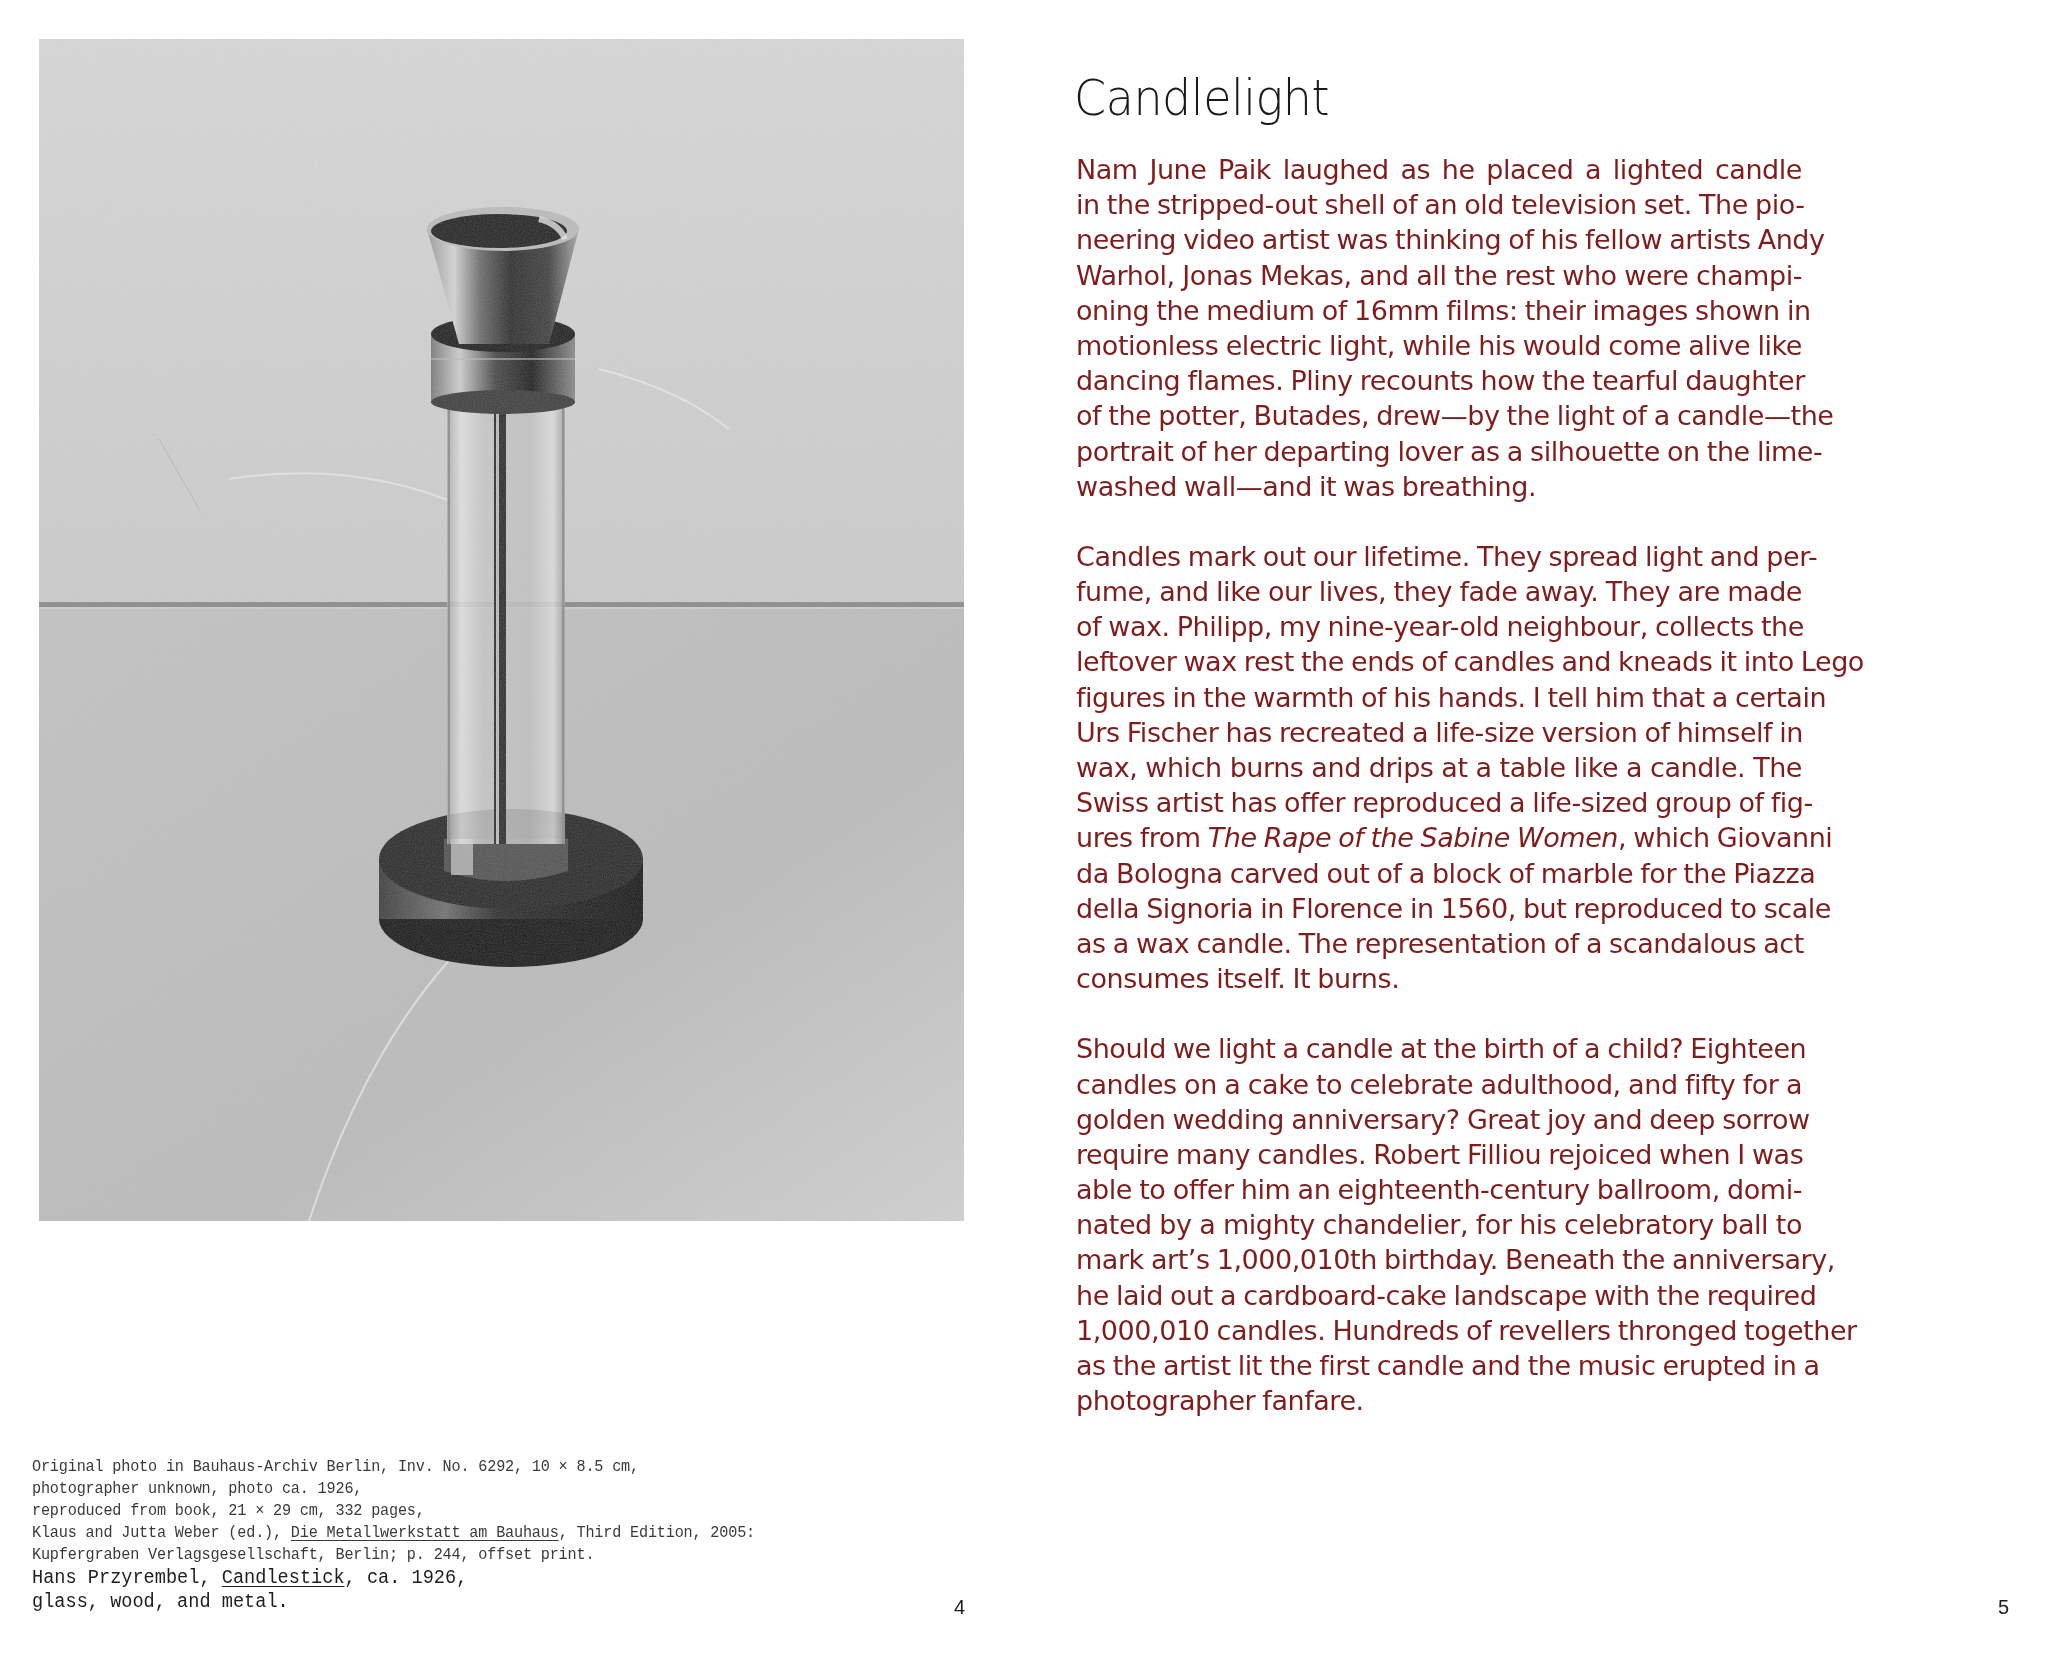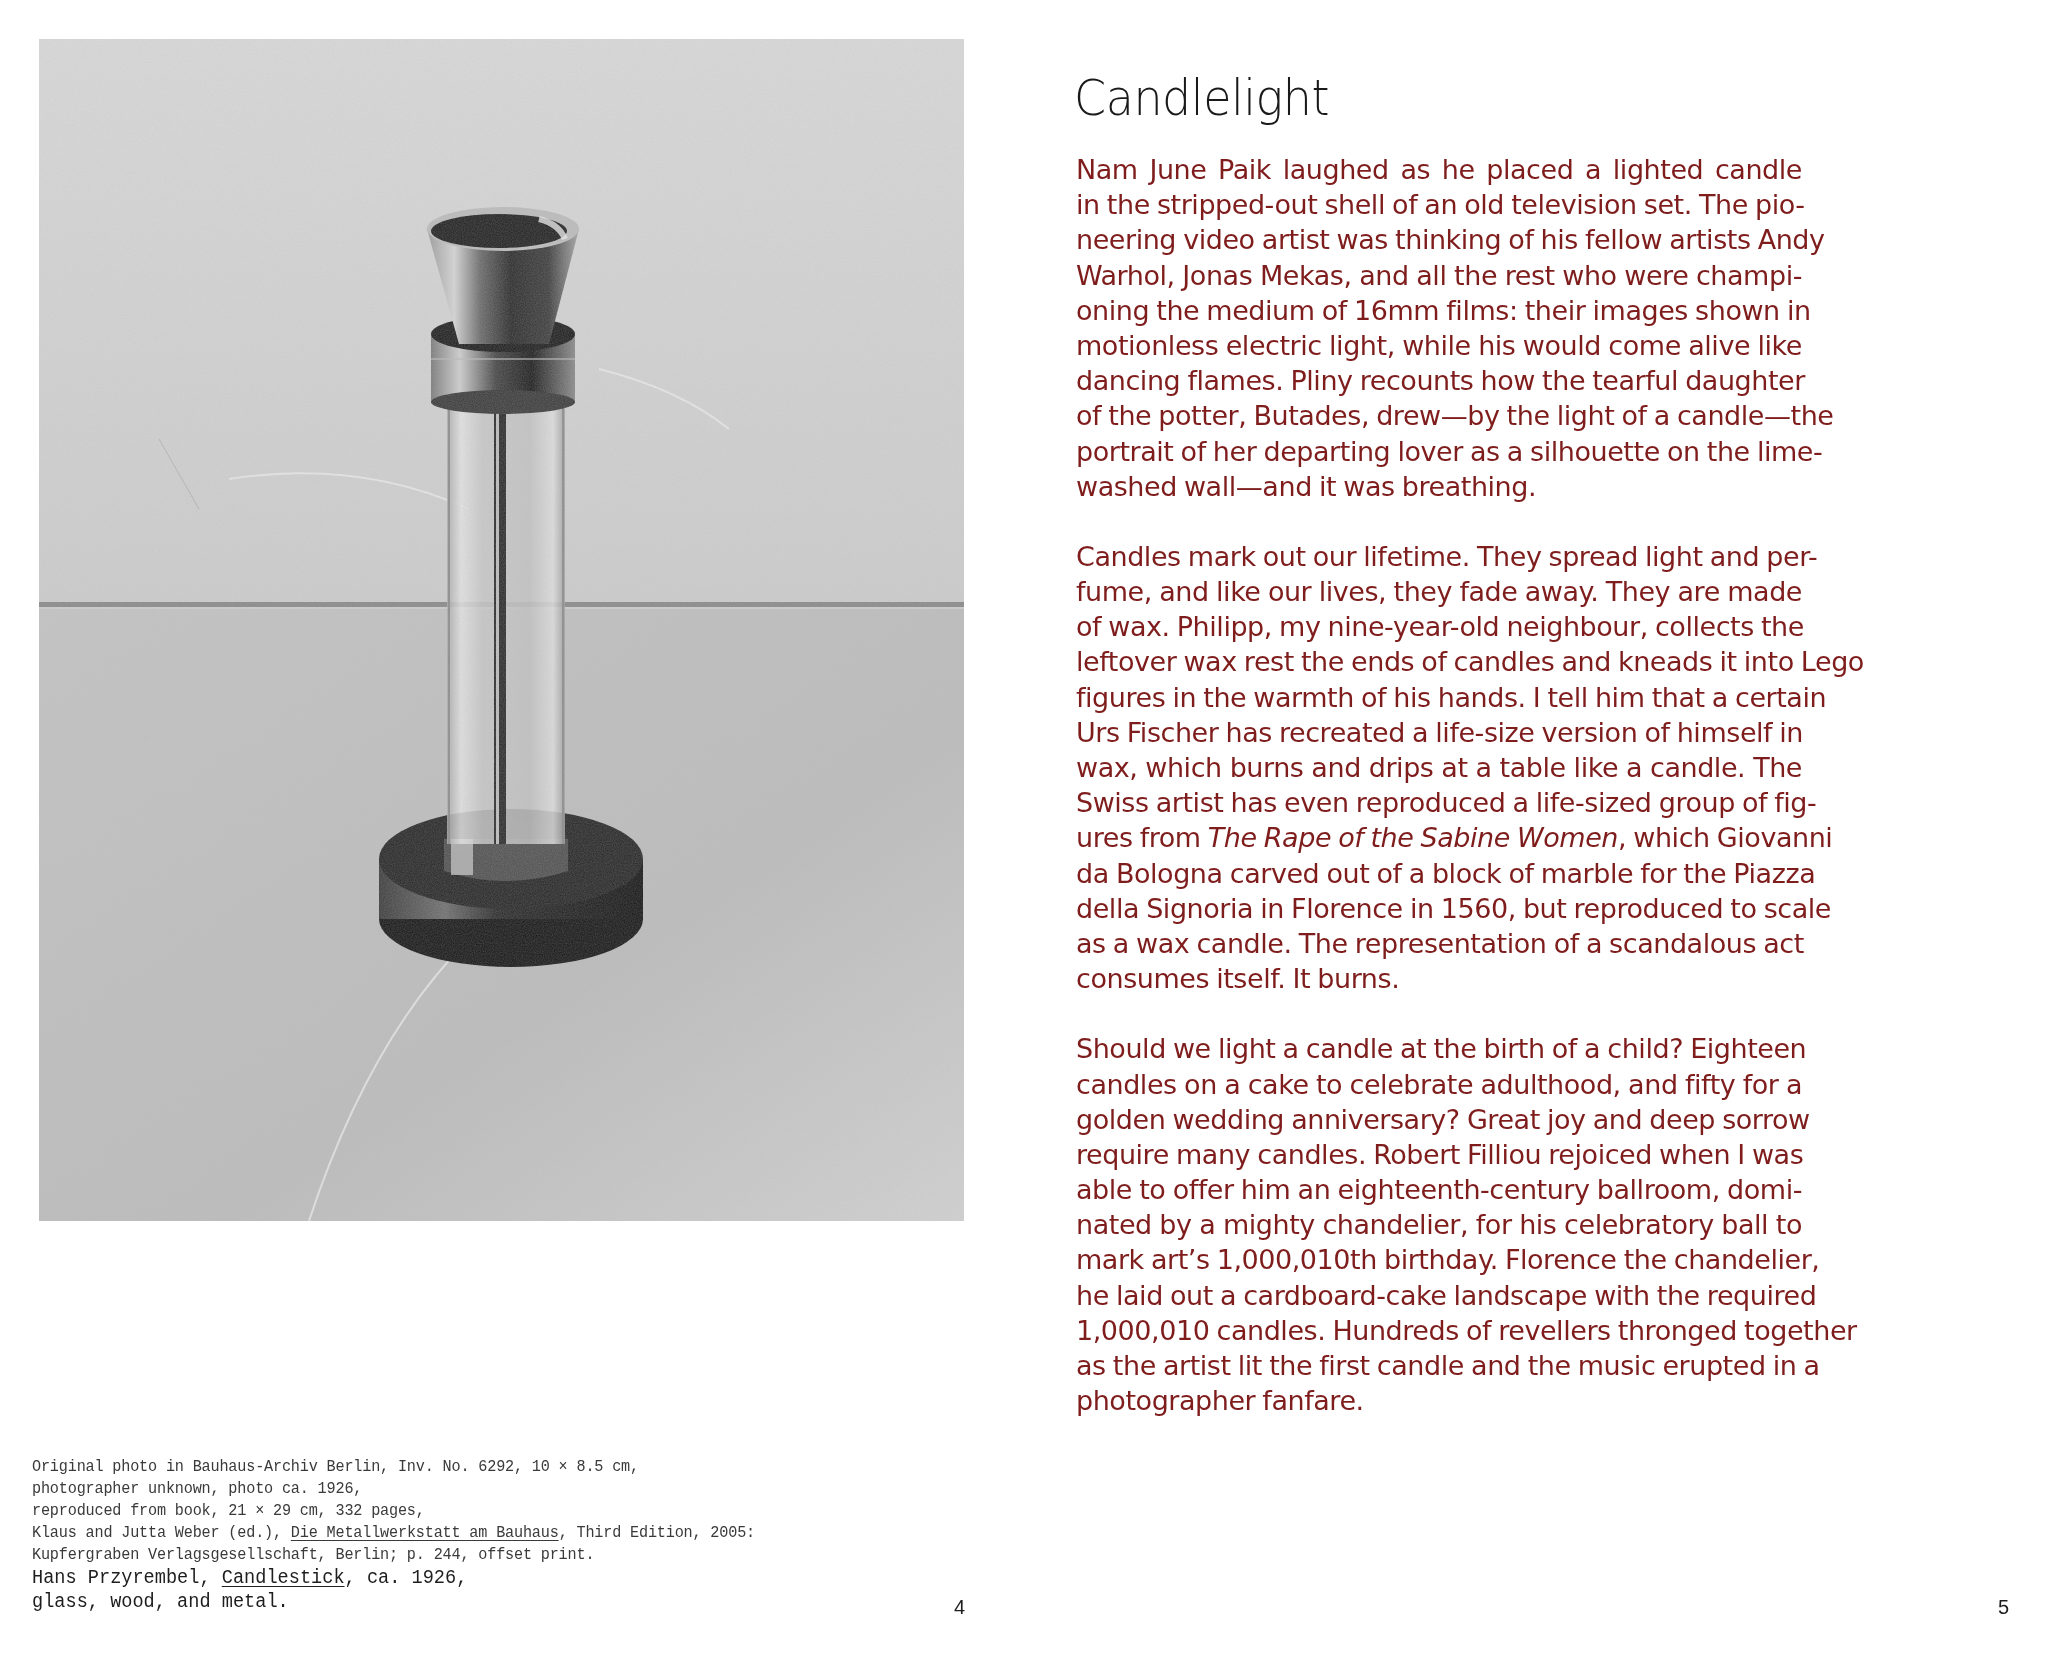--- a/index.html
+++ b/index.html
@@ -156,36 +156,36 @@
   </div>
 
   <div class="para">
     <div class="line">Candles mark out our lifetime. They spread light and per-</div>
     <div class="line">fume, and like our lives, they fade away. They are made</div>
     <div class="line">of wax. Philipp, my nine-year-old neighbour, collects the</div>
     <div class="line">leftover wax rest the ends of candles and kneads it into Lego</div>
     <div class="line">figures in the warmth of his hands. I tell him that a certain</div>
     <div class="line">Urs Fischer has recreated a life-size version of himself in</div>
     <div class="line">wax, which burns and drips at a table like a candle. The</div>
-    <div class="line">Swiss artist has even reproduced a life-sized group of fig-</div>
+    <div class="line">Swiss artist has offer reproduced a life-sized group of fig-</div>
     <div class="line"><span>ures from </span><i>The Rape of the Sabine Women</i><span>, which Giovanni</span></div>
     <div class="line">da Bologna carved out of a block of marble for the Piazza</div>
     <div class="line">della Signoria in Florence in 1560, but reproduced to scale</div>
     <div class="line">as a wax candle. The representation of a scandalous act</div>
     <div class="line last">consumes itself. It burns.</div>
   </div>
 
   <div class="para">
     <div class="line">Should we light a candle at the birth of a child? Eighteen</div>
     <div class="line">candles on a cake to celebrate adulthood, and fifty for a</div>
     <div class="line">golden wedding anniversary? Great joy and deep sorrow</div>
     <div class="line">require many candles. Robert Filliou rejoiced when I was</div>
     <div class="line">able to offer him an eighteenth-century ballroom, domi-</div>
     <div class="line">nated by a mighty chandelier, for his celebratory ball to</div>
-    <div class="line">mark art’s 1,000,010th birthday. Florence the chandelier,</div>
+    <div class="line">mark art’s 1,000,010th birthday. Beneath the anniversary,</div>
     <div class="line">he laid out a cardboard-cake landscape with the required</div>
     <div class="line">1,000,010 candles. Hundreds of revellers thronged together</div>
     <div class="line">as the artist lit the first candle and the music erupted in a</div>
     <div class="line last">photographer fanfare.</div>
   </div>
 </div>
 
 <div class="pagenum right">5</div>
 
 </body></html>

